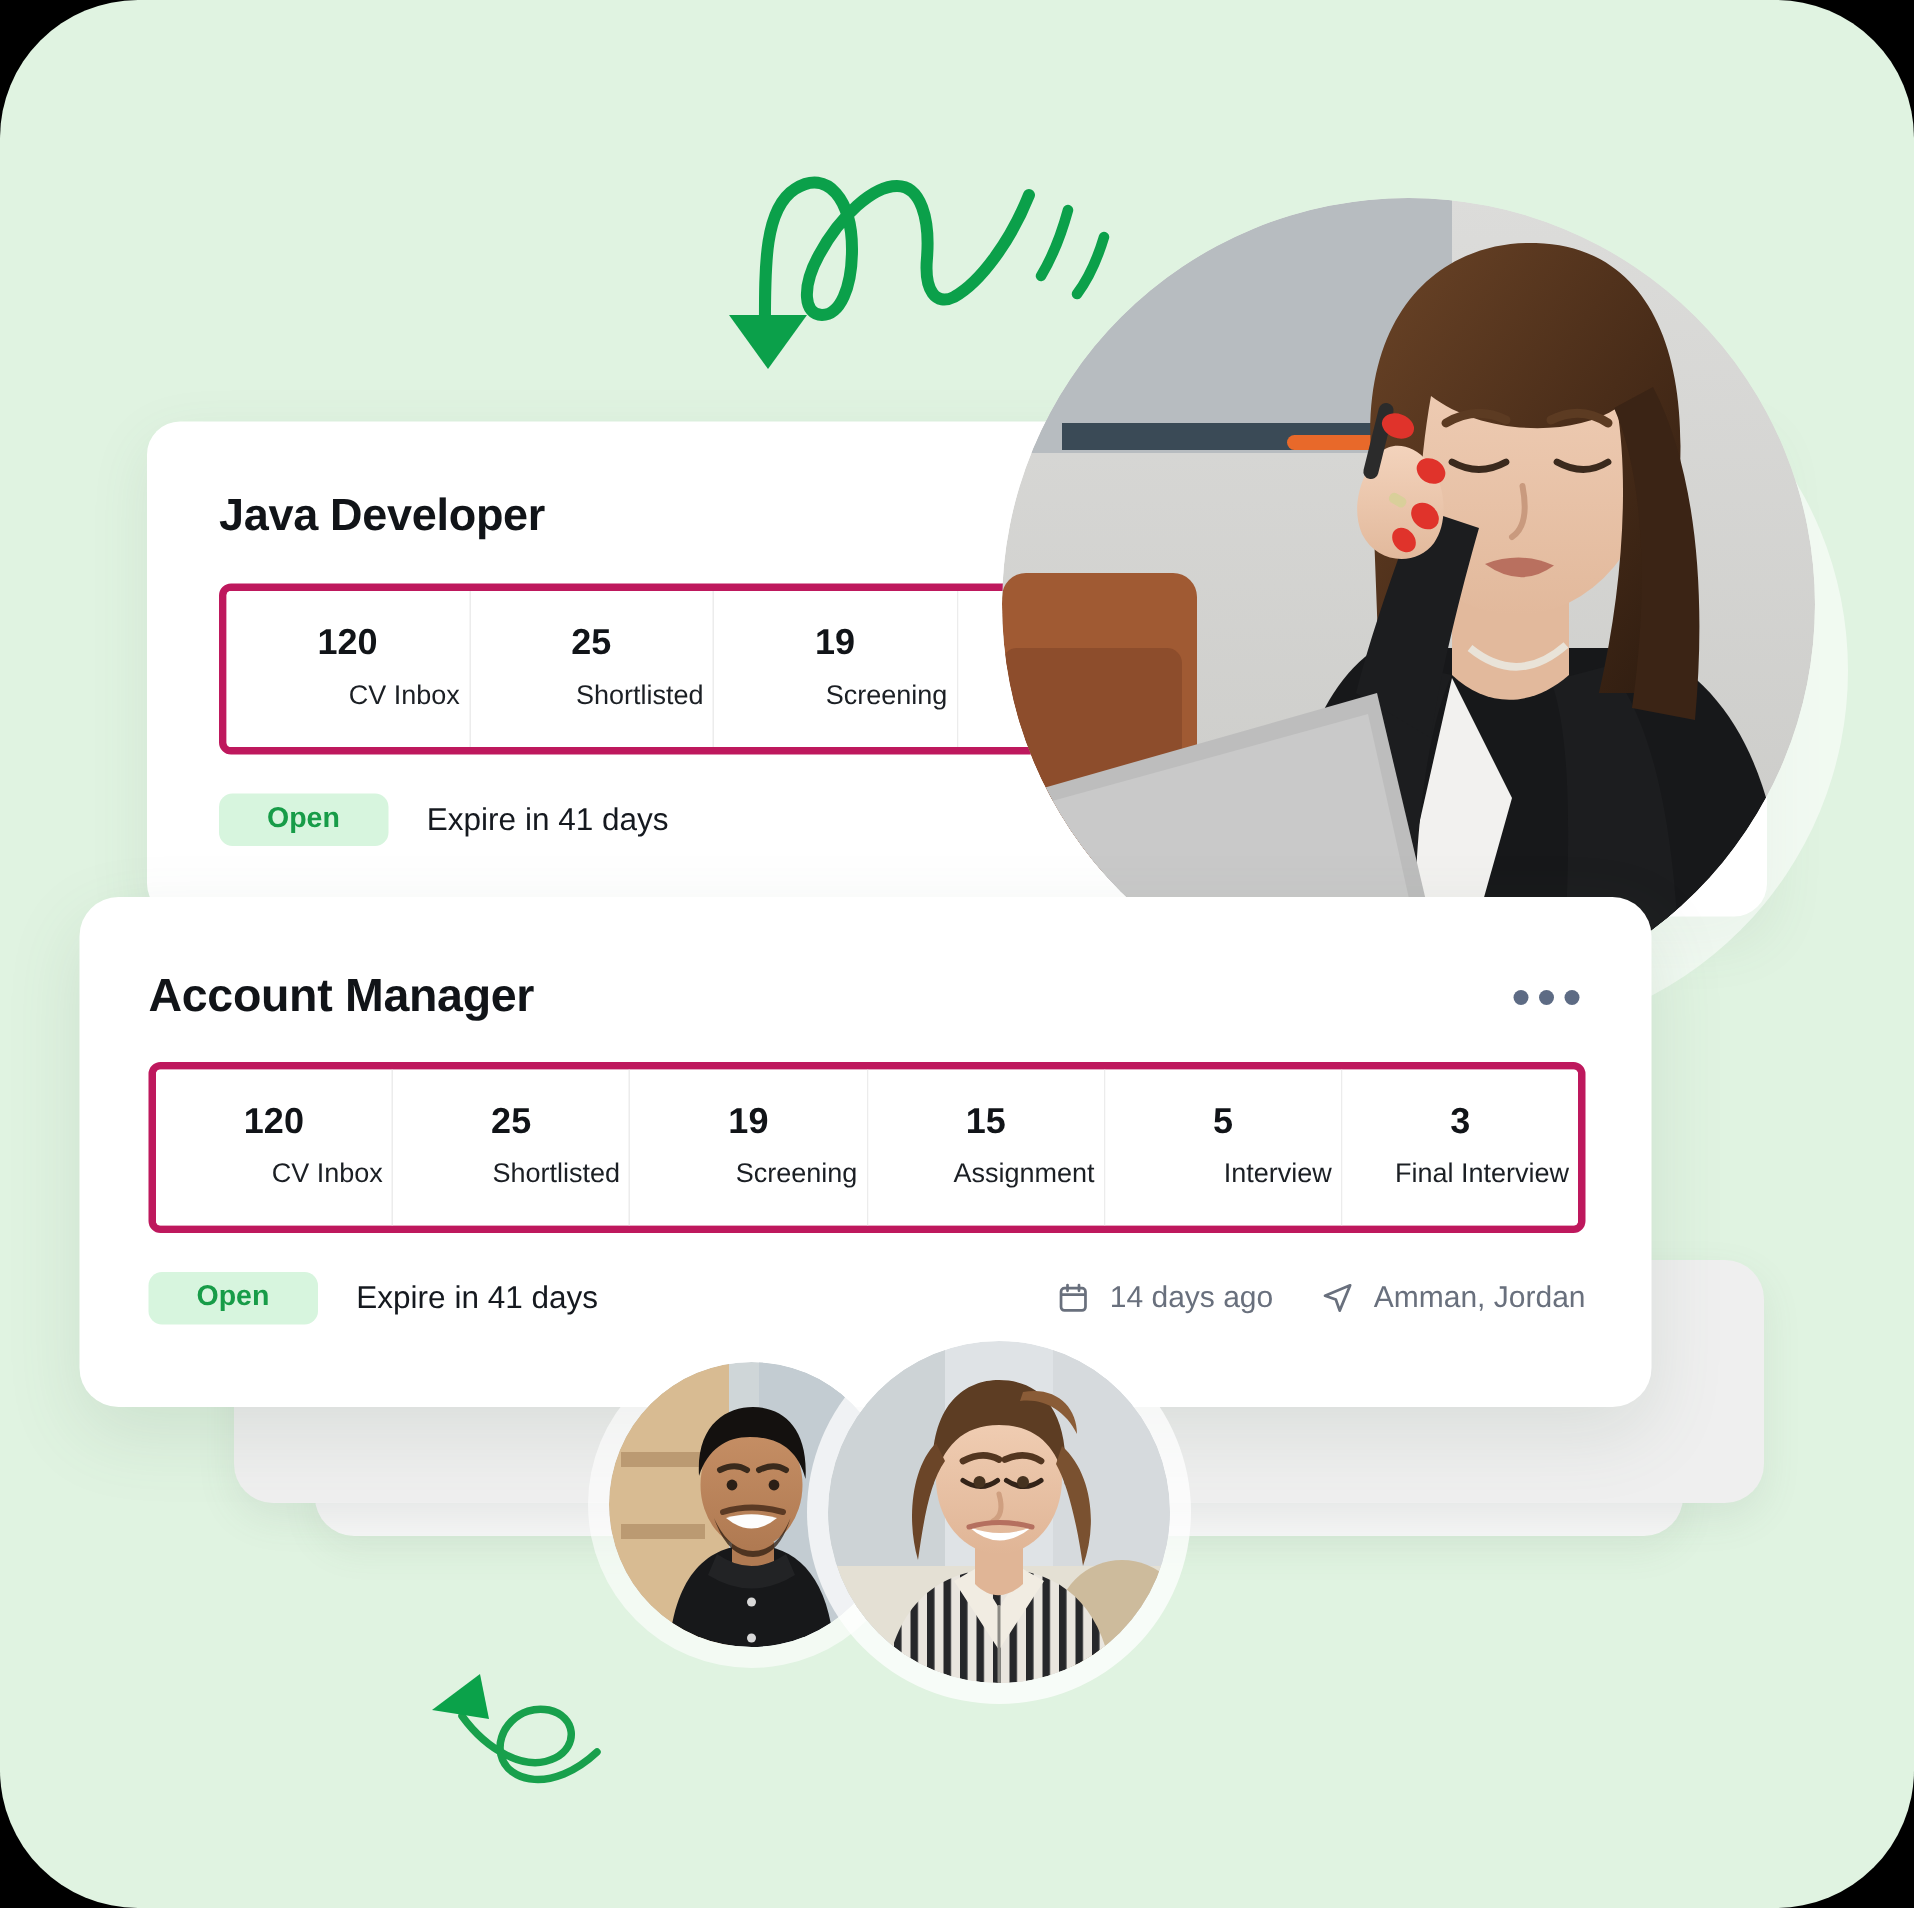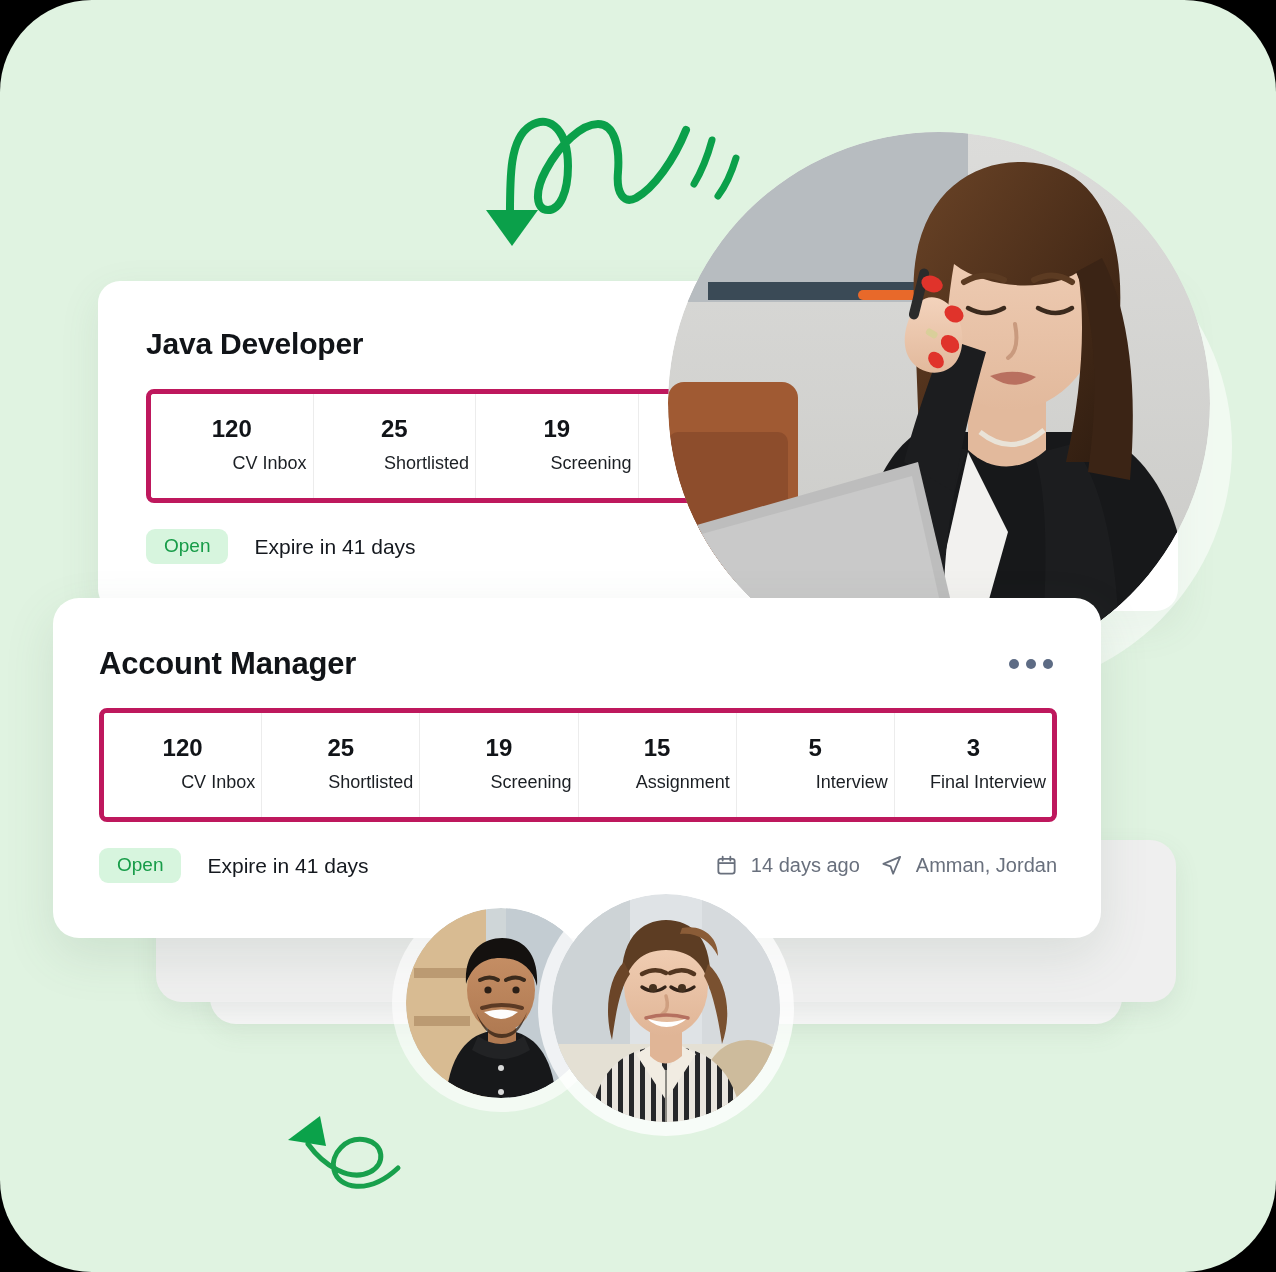--- a/index.html
+++ b/index.html
@@ -67,21 +67,21 @@
     left: 53px;
     top: 598px;
     width: 1048px;
     height: 340px;
     border-radius: 26px;
     box-shadow: 0 18px 50px rgba(80, 110, 88, 0.13);
   }
 
   .card-head {
     display: flex;
-    align-items: center;
+    align-items: flex-end;
     justify-content: space-between;
   }
   .card-java .card-head { padding: 46px 48px 0 48px; }
   .card-account .card-head { padding: 48px 44px 0 46px; }
 
   .card-title {
     margin: 0;
     font-size: 30px;
     font-weight: bold;
     color: #111418;
@@ -143,35 +143,35 @@
     display: flex;
     align-items: center;
     margin: 26px 44px 0 46px;
   }
   .card-java .meta-row { margin: 26px 48px 0 48px; }
 
   .badge {
     background: #d7f5de;
     color: #179c48;
     font-size: 19px;
-    font-weight: normal;
-    padding: 7px 18px;
+    font-weight: bold;
+    padding: 7px 32px;
     border-radius: 9px;
     line-height: 1.1;
   }
   .expire {
     margin-left: 26px;
     font-size: 21px;
     color: #15191f;
   }
   .meta-right {
     margin-left: auto;
     display: flex;
     align-items: center;
-    gap: 20px;
+    gap: 31px;
   }
   .meta-item {
     display: flex;
     align-items: center;
     gap: 13px;
     font-size: 20px;
     color: #69707d;
   }
   .meta-item svg { display: block; }
 

